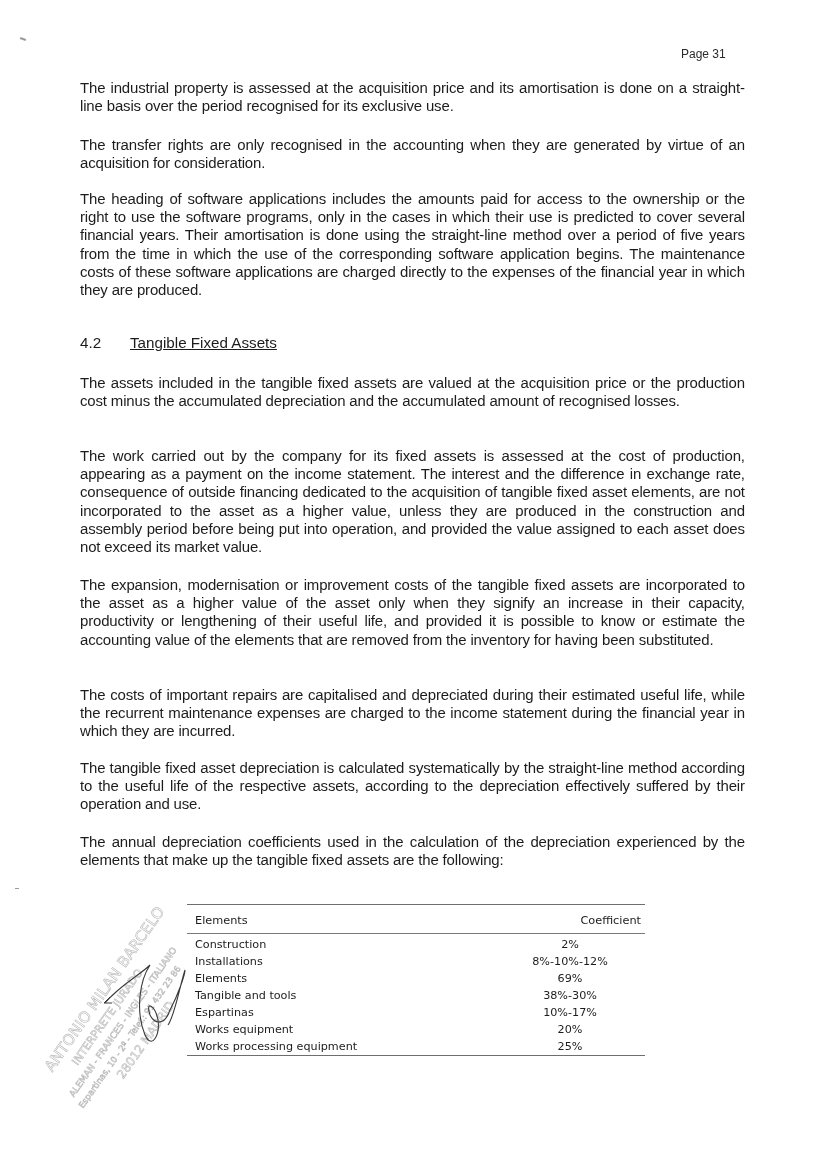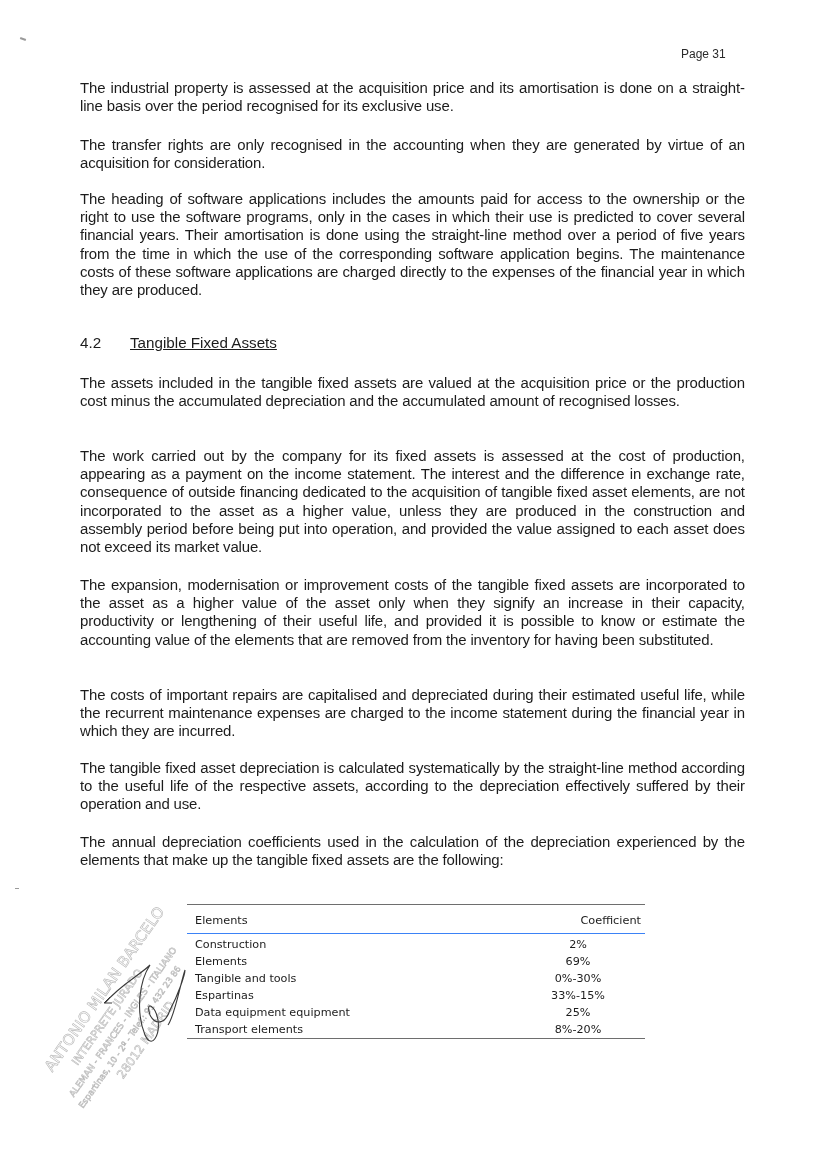--- a/index.html
+++ b/index.html
@@ -115,33 +115,37 @@
       <th>Elements</th>
       <th class="coef-col">Coefficient</th>
     </tr>
   </thead>
   <tbody>
     <tr>
       <td>Construction</td>
       <td class="coef-col">2%</td>
     </tr>
     <tr>
+      <td>Installations</td>
+      <td class="coef-col">8%-10%-12%</td>
+    </tr>
+    <tr>
       <td>Elements</td>
       <td class="coef-col">69%</td>
     </tr>
     <tr>
       <td>Tangible and tools</td>
-      <td class="coef-col">0%-30%</td>
+      <td class="coef-col">38%-30%</td>
     </tr>
     <tr>
       <td>Espartinas</td>
-      <td class="coef-col">33%-15%</td>
+      <td class="coef-col">10%-17%</td>
     </tr>
     <tr>
-      <td>Data equipment equipment</td>
-      <td class="coef-col">25%</td>
+      <td>Works equipment</td>
+      <td class="coef-col">20%</td>
     </tr>
     <tr>
-      <td>Transport elements</td>
-      <td class="coef-col">8%-20%</td>
+      <td>Works processing equipment</td>
+      <td class="coef-col">25%</td>
     </tr>
   </tbody>
 </table>
 
 </body></html>

